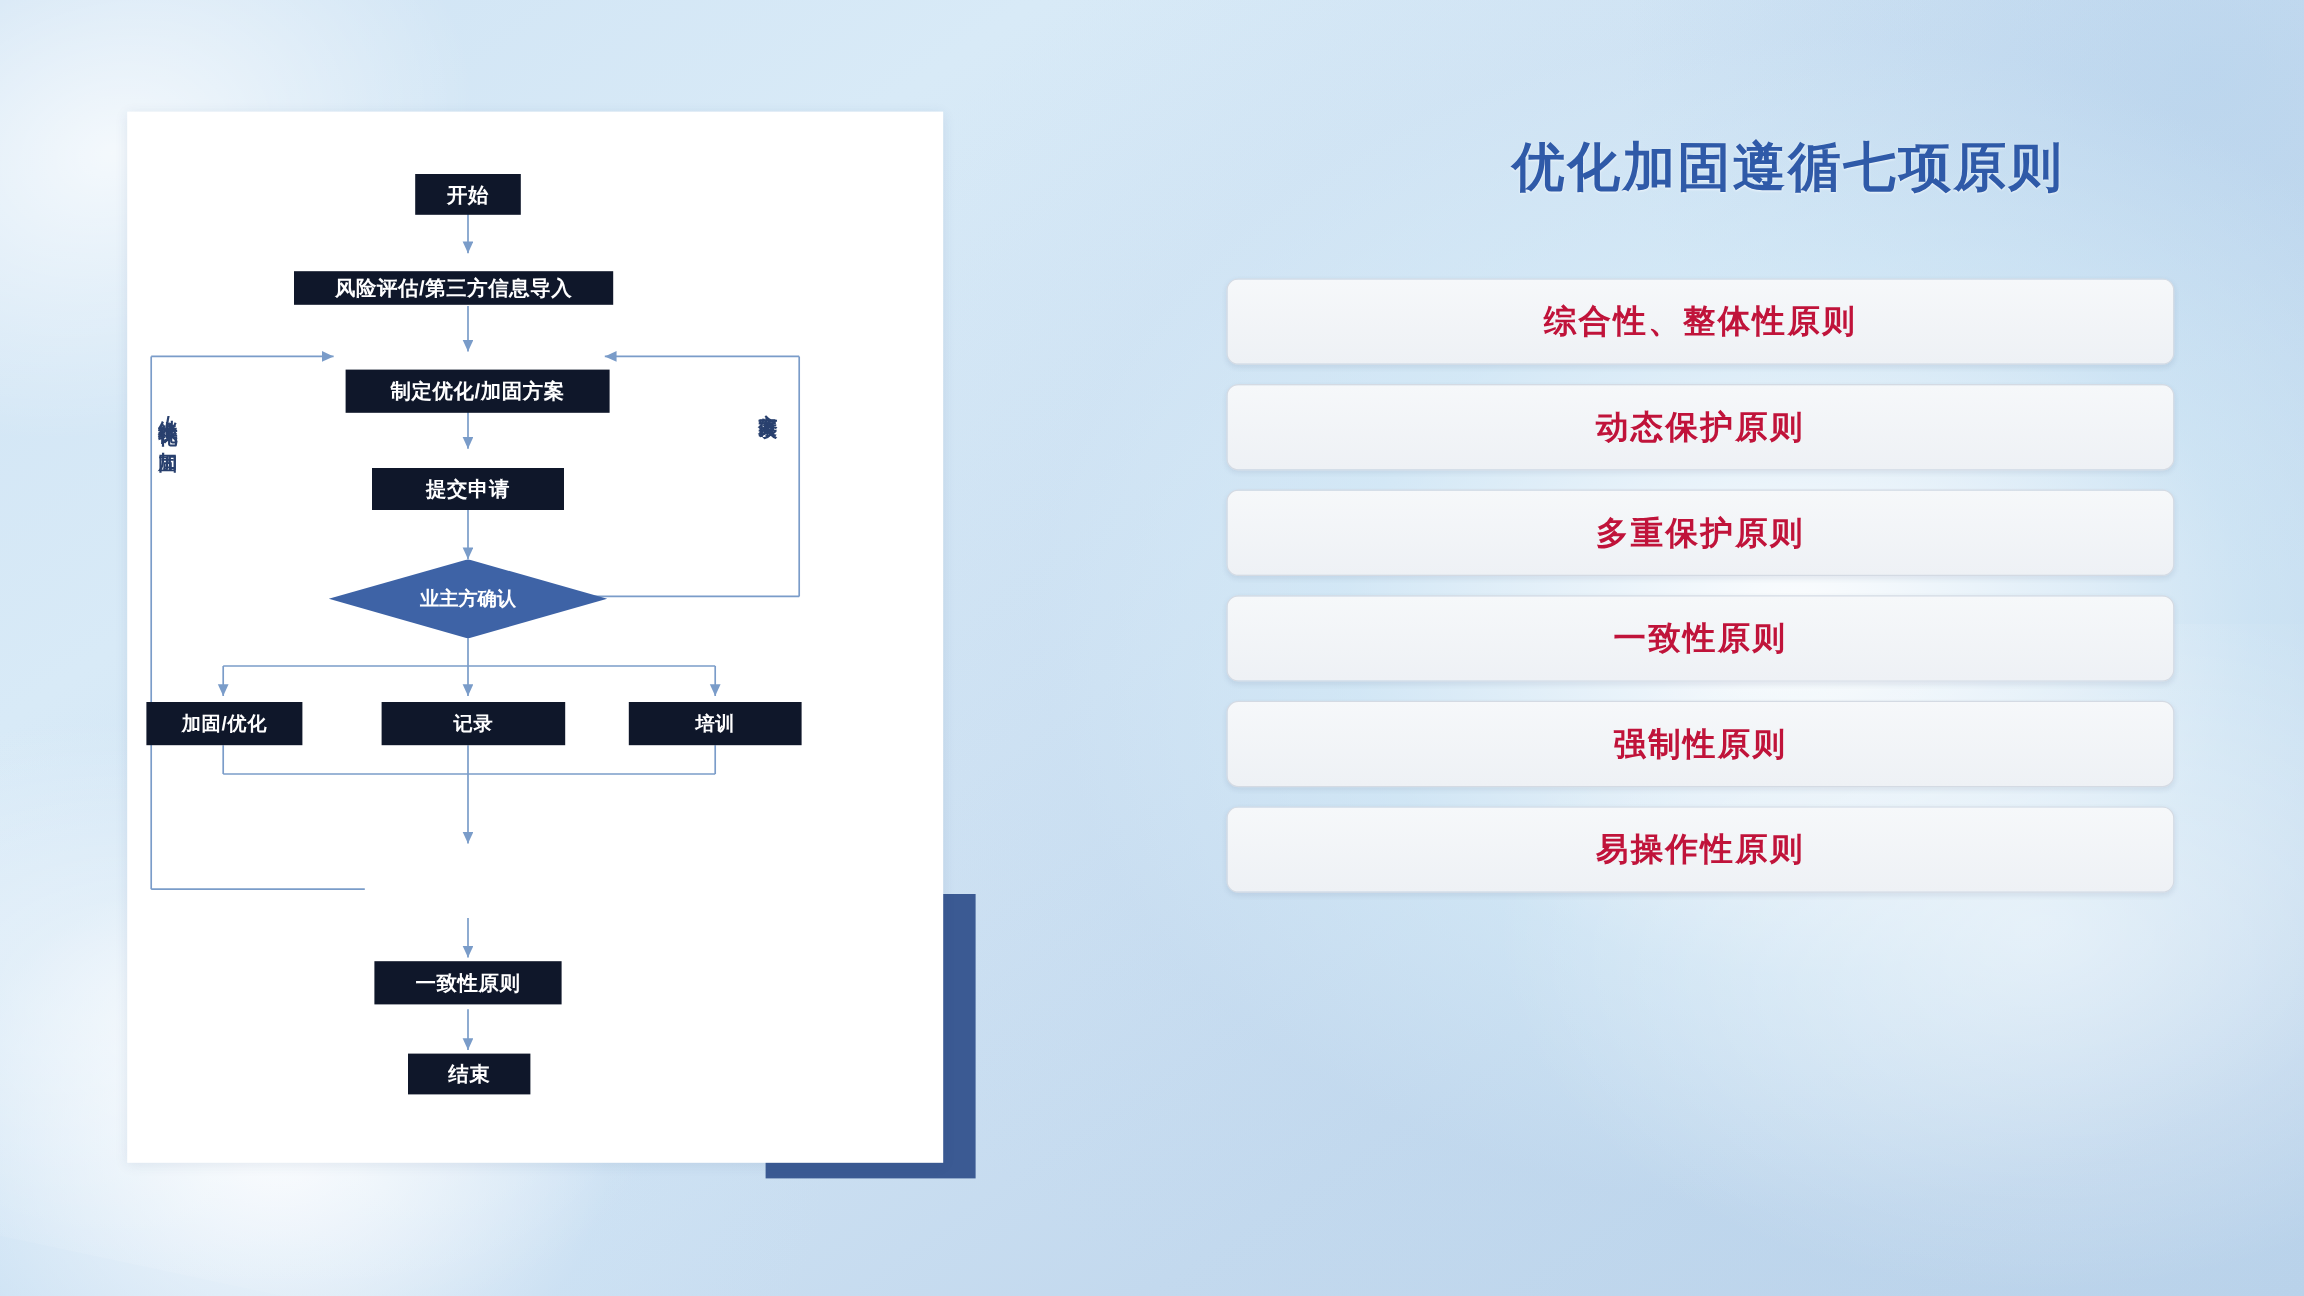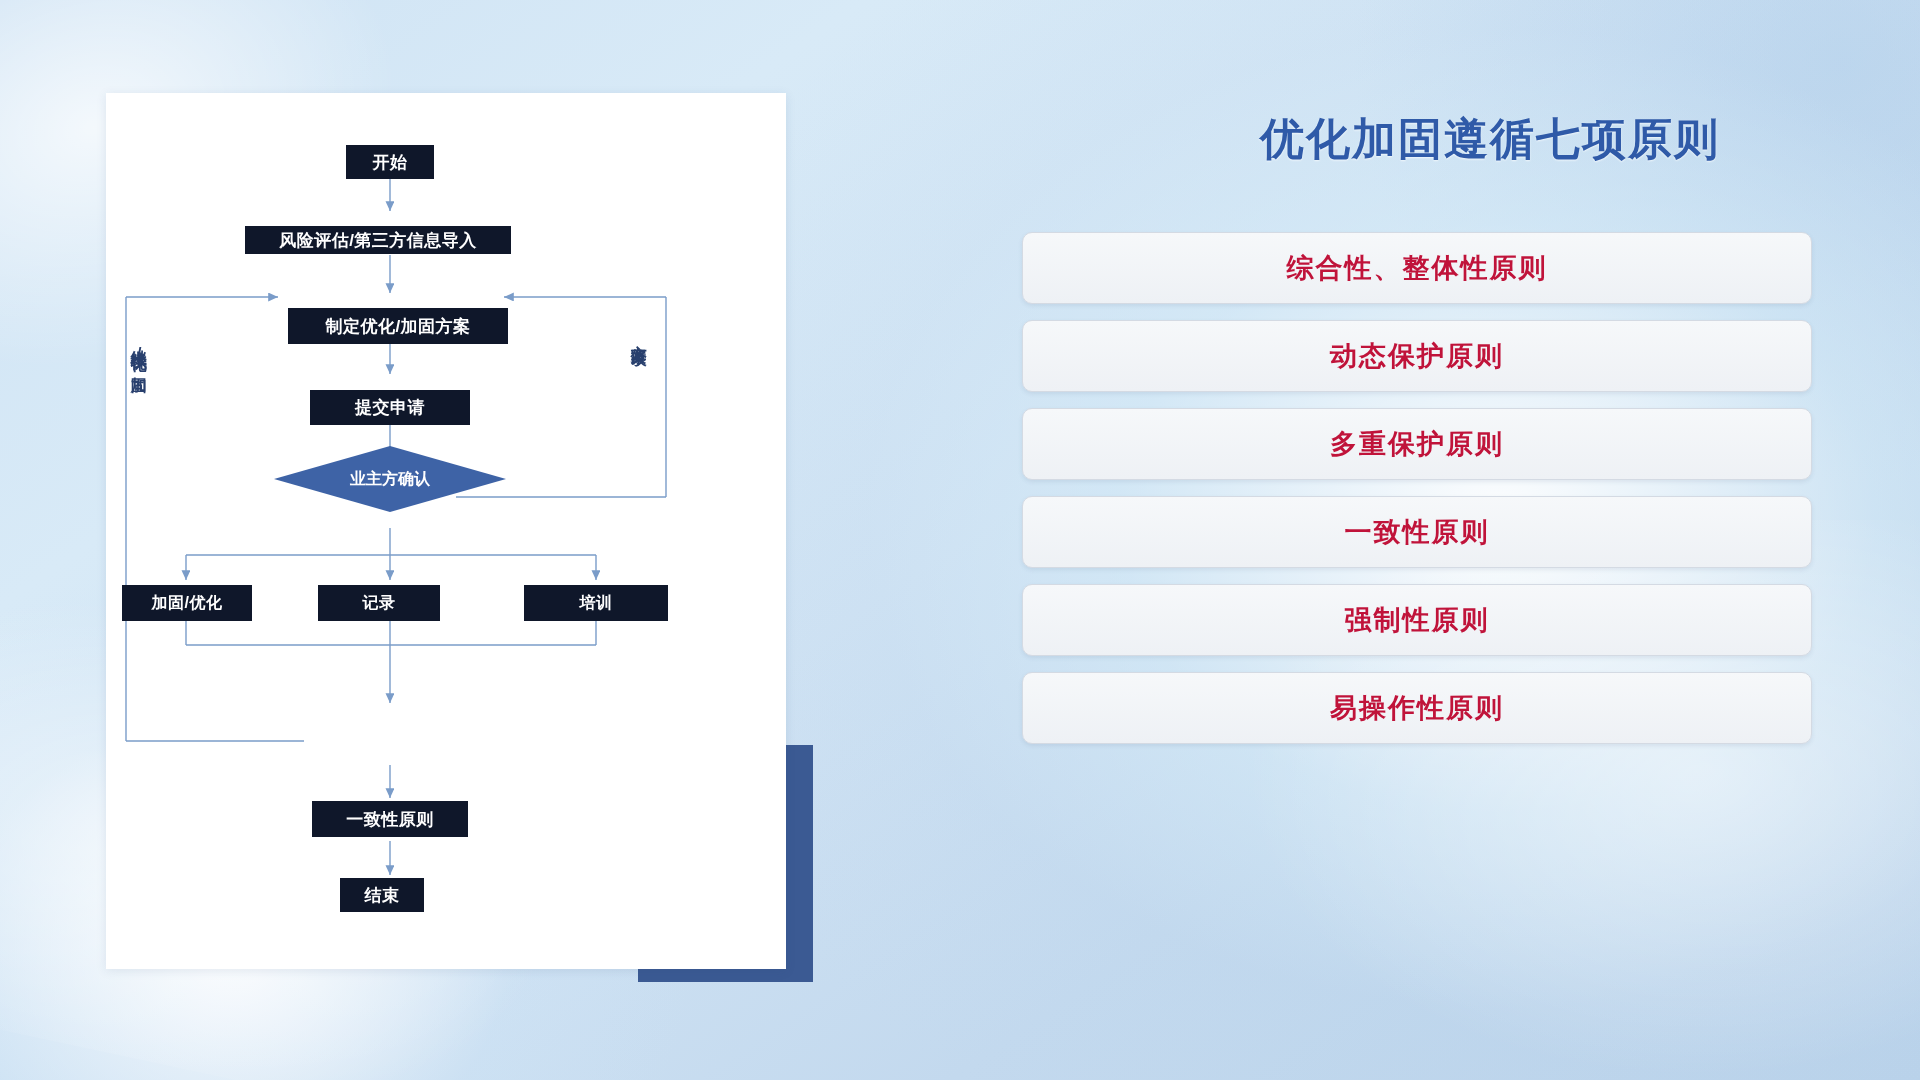--- a/index.html
+++ b/index.html
@@ -210,33 +210,33 @@
     </svg>
 
     <div class="node" style="left:240px; top:52px; width:88px; height:34px;">开始</div>
 
     <div class="node" style="left:139px; top:133px; width:266px; height:28px;text-align:right;">风险评估/第三方信息导入</div>
 
     <div class="node" style="left:182px; top:215px; width:220px; height:36px;">制定优化/加固方案</div>
 
     <div class="node" style="left:204px; top:297px; width:160px; height:35px;">提交申请</div>
 
-    <div class="diamond-wrap" style="left:168px; top:353px; width:232px; height:66px;font-family:Liberation Serif, serif;">
+    <div class="diamond-wrap" style="left:168px; top:373px; width:232px; height:66px;font-family:Liberation Serif, serif;">
       <div class="diamond-shape"></div>
       <div class="diamond-label">业主方确认</div>
     </div>
 
     <div class="node small" style="left:16px; top:492px; width:130px; height:36px;">加固/优化</div>
-    <div class="node small" style="left:212px; top:492px; width:122px; height:36px;">记录</div>
+    <div class="node small" style="left:212px; top:492px; width:153px; height:36px;">记录</div>
     <div class="node small" style="left:418px; top:492px; width:144px; height:36px;">培训</div>
 
 
     <div class="node" style="left:206px; top:708px; width:156px; height:36px;">一致性原则</div>
 
-    <div class="node" style="left:234px; top:785px; width:84px; height:34px;">结束</div>
+    <div class="node" style="left:234px; top:785px; width:102px; height:34px;">结束</div>
 
     <div class="vlabel" style="left:24px; top:244px;">继续优化/加固</div>
     <div class="vlabel" style="left:524px; top:238px;">方案修改</div>
   </div>
 
   <div id="right-title">优化加固遵循七项原则</div>
 
   <div id="principles">
     <div class="principle">综合性、整体性原则</div>
     <div class="principle">动态保护原则</div>

